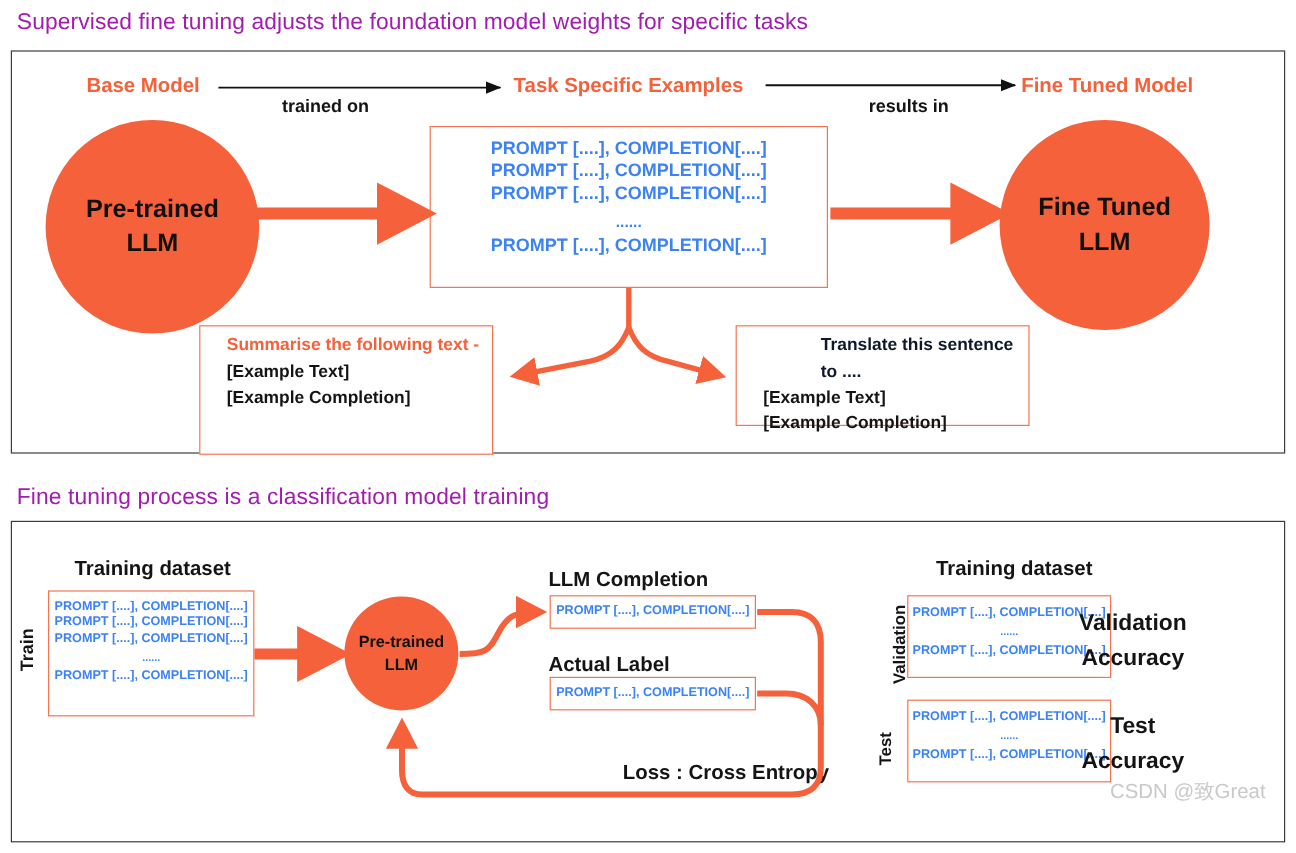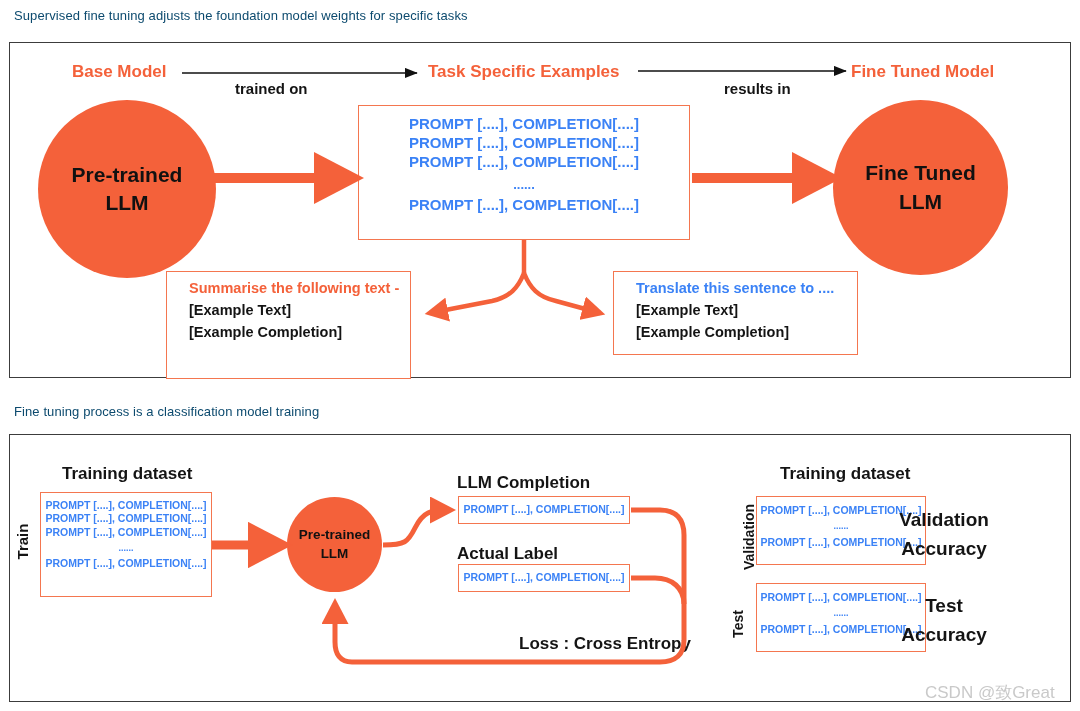--- a/index.html
+++ b/index.html
@@ -1,21 +1,21 @@
 <!DOCTYPE html>
 <html><head>
 <meta charset="utf-8">
 <style>
   html,body{margin:0;padding:0;background:#ffffff;}
   body{
     width:1080px;height:711px;position:relative;overflow:hidden;
     font-family:"Liberation Sans",sans-serif;color:#1a1a1a;
   }
   .panel-title{
-    position:absolute;font-size:13px;font-weight:400;color:#0c4a6e;
+    position:absolute;font-size:19px;font-weight:400;color:#a21caf;
     letter-spacing:0.1px;white-space:nowrap;
   }
   .panel{
     position:absolute;border:1.5px solid #3c3c3c;background:#fff;box-sizing:border-box;
   }
   .circle{
     position:absolute;border-radius:50%;background:#F4613A;
     display:flex;flex-direction:column;align-items:center;justify-content:center;
     color:#111;font-weight:700;line-height:1.35;text-align:center;
   }
@@ -73,21 +73,21 @@
   <div class="pline" style="font-size:15px;margin-top:2px;">PROMPT [....], COMPLETION[....]</div>
 </div>
 
 <div class="obox" style="left:166px;top:271px;width:245px;height:108px;padding:6px 0 0 22px;">
   <div style="color:#F4613A;font-weight:700;font-size:14.5px;line-height:1.5;">Summarise the following text -</div>
   <div style="color:#141414;font-weight:700;font-size:14.5px;line-height:1.5;">[Example Text]</div>
   <div style="color:#141414;font-weight:700;font-size:14.5px;line-height:1.5;">[Example Completion]</div>
 </div>
 
 <div class="obox" style="left:613px;top:271px;width:245px;height:84px;padding:6px 0 0 22px;">
-  <div style="color:#3b82f6;font-weight:700;font-size:14.5px;line-height:1.5;">Translate this sentence to ....</div>
+  <div style="color:#0f172a;font-weight:700;font-size:14.5px;line-height:1.5;margin-left:48px;">Translate this sentence to ....</div>
   <div style="color:#141414;font-weight:700;font-size:14.5px;line-height:1.5;">[Example Text]</div>
   <div style="color:#141414;font-weight:700;font-size:14.5px;line-height:1.5;">[Example Completion]</div>
 </div>
 
 <div class="panel-title" style="left:14px;top:404px;">Fine tuning process is a classification model training</div>
 
 <div class="panel" style="left:9px;top:434px;width:1062px;height:268px;"></div>
 
 <div class="blk" style="left:62px;top:464px;font-size:17px;">Training dataset</div>
 
@@ -139,21 +139,21 @@
   <div class="pline" style="font-size:10.5px;">PROMPT [....], COMPLETION[....]</div>
   <div class="pline" style="font-size:9px;margin-top:4px;">......</div>
   <div class="pline" style="font-size:10.5px;margin-top:3px;">PROMPT [....], COMPLETION[....]</div>
 </div>
 
 <div style="position:absolute;left:944px;top:592px;transform:translateX(-50%);text-align:center;font-weight:700;font-size:19px;color:#141414;line-height:1.5;">
   <div>Test</div>
   <div>Accuracy</div>
 </div>
 
-<div class="watermark" style="left:925px;top:681px;">CSDN @致Great</div>
+<div class="watermark" style="left:925px;top:648px;">CSDN @致Great</div>
 
 <svg class="overlay" viewBox="0 0 1080 711">
   <defs>
     <marker id="thinArrow" markerWidth="9" markerHeight="9" refX="7.5" refY="3.2" orient="auto">
       <path d="M0,0 L8,3.2 L0,6.4 z" fill="#111"></path>
     </marker>
     <marker id="fatArrow" markerWidth="5.2" markerHeight="5.2" refX="3.6" refY="2.6" orient="auto">
       <path d="M0,0 L5,2.6 L0,5.2 z" fill="#F4613A"></path>
     </marker>
     <marker id="medArrow" markerWidth="5.4" markerHeight="5.4" refX="4.0" refY="2.7" orient="auto">

